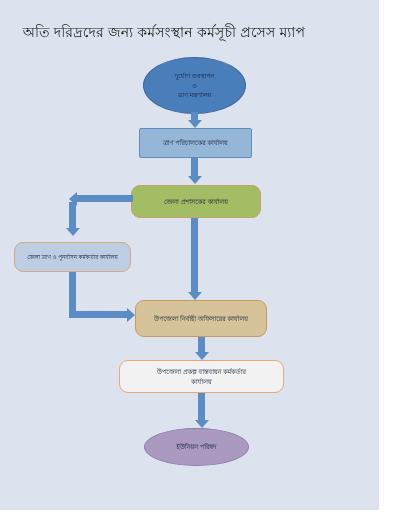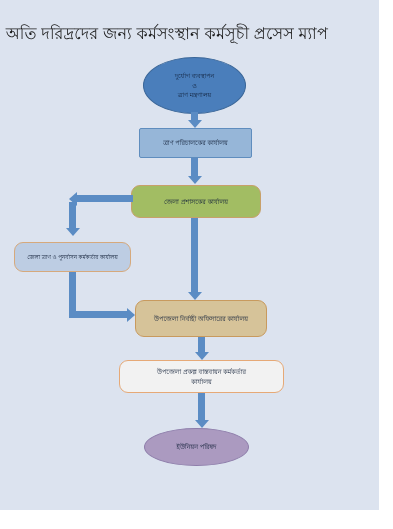--- a/index.html
+++ b/index.html
@@ -18,22 +18,22 @@
     width: 379px;
     height: 510px;
     background: #dce3ef;
     overflow: hidden;
   }
   #title {
     position: absolute;
     top: 21px;
     left: 0;
     width: 328px;
-    text-align: right;
-    font-size: 16px;
+    text-align: center;
+    font-size: 14px;
     color: #1a1a1a;
     letter-spacing: 0.2px;
     white-space: nowrap;
   }
 
   
   .node {
     position: absolute;
     box-sizing: border-box;
     display: flex;

